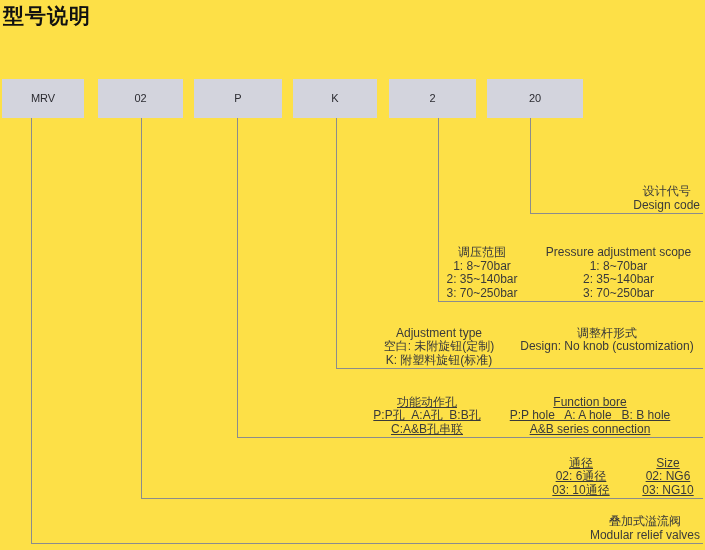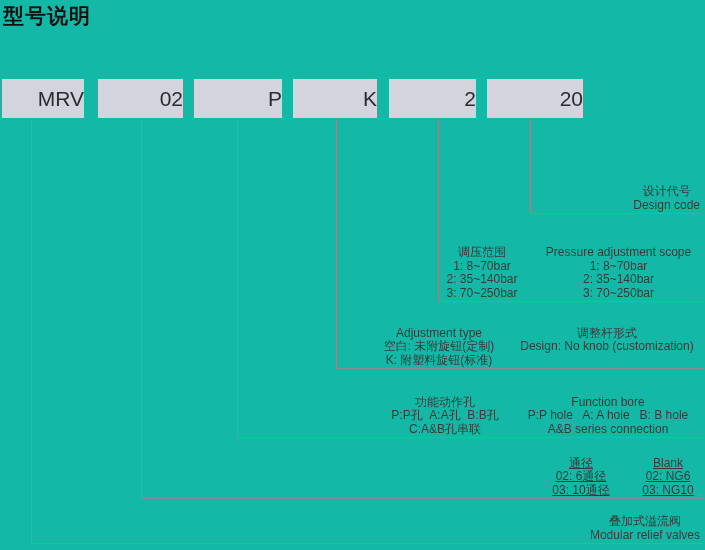--- a/index.html
+++ b/index.html
@@ -6,37 +6,37 @@
     --box-fill:#d3d4dd;
     --box-text:#2b2b31;
     --line:#8c8c8c;
     --text:#3a3a3a;
     --title:#111111;
   }
   html,body{margin:0;padding:0;background:#ffffff;}
   .page{
     position:relative;
     width:705px;height:550px;
-    background:#14b8a6;
+    background:#fde047;
     overflow:hidden;
     font-family:"Liberation Sans","DejaVu Sans",sans-serif;
     color:var(--text);
   }
   .title{
     position:absolute;left:3px;top:2px;
     font-size:21px;font-weight:bold;
     color:var(--title);
     letter-spacing:1px;
   }
   .code-box{
     position:absolute;top:79px;height:39px;
     background:var(--box-fill);
     color:var(--box-text);
-    font-size:21px;line-height:39px;
-    text-align:right;
+    font-size:11px;line-height:39px;
+    text-align:center;
   }
   .vline{position:absolute;width:1px;background:var(--line);}
   .hline{position:absolute;height:1px;background:var(--line);}
   .sec{
     position:absolute;
     font-size:12px;line-height:13.5px;
     color:var(--text);
     text-align:right;
   }
   .sec.grid{display:grid;}
@@ -87,32 +87,32 @@
   </div>
 
   <div class="sec grid" style="right:5px;bottom:183px;grid-template-columns:150px 186px;">
     <div class="cell">Adjustment type</div>
     <div class="cell">调整杆形式</div>
     <div class="cell">空白: 未附旋钮(定制)</div>
     <div class="cell">Design: No knob (customization)</div>
     <div class="cell">K: 附塑料旋钮(标准)</div>
   </div>
 
-  <div class="sec grid" style="right:4px;bottom:114px;grid-template-columns:140px 186px;">
+  <div class="sec grid" style="right:22px;bottom:114px;grid-template-columns:140px 186px;text-decoration:underline;">
     <div class="cell">功能动作孔</div>
     <div class="cell">Function bore</div>
     <div class="cell">P:P孔  A:A孔  B:B孔</div>
     <div class="cell">P:P hole   A: A hole   B: B hole</div>
     <div class="cell">C:A&amp;B孔串联</div>
     <div class="cell">A&amp;B series connection</div>
   </div>
 
   <div class="sec grid" style="right:5px;bottom:53px;grid-template-columns:110px 64px;text-decoration:underline;">
     <div class="cell">通径</div>
-    <div class="cell">Blank</div>
+    <div class="cell">Size</div>
     <div class="cell">02: 6通径</div>
     <div class="cell">02: NG6</div>
     <div class="cell">03: 10通径</div>
     <div class="cell">03: NG10</div>
   </div>
 
   <div class="sec" style="right:5px;bottom:8px;">
     <div class="cell">叠加式溢流阀</div>
     <div class="cell">Modular relief valves</div>
   </div>

